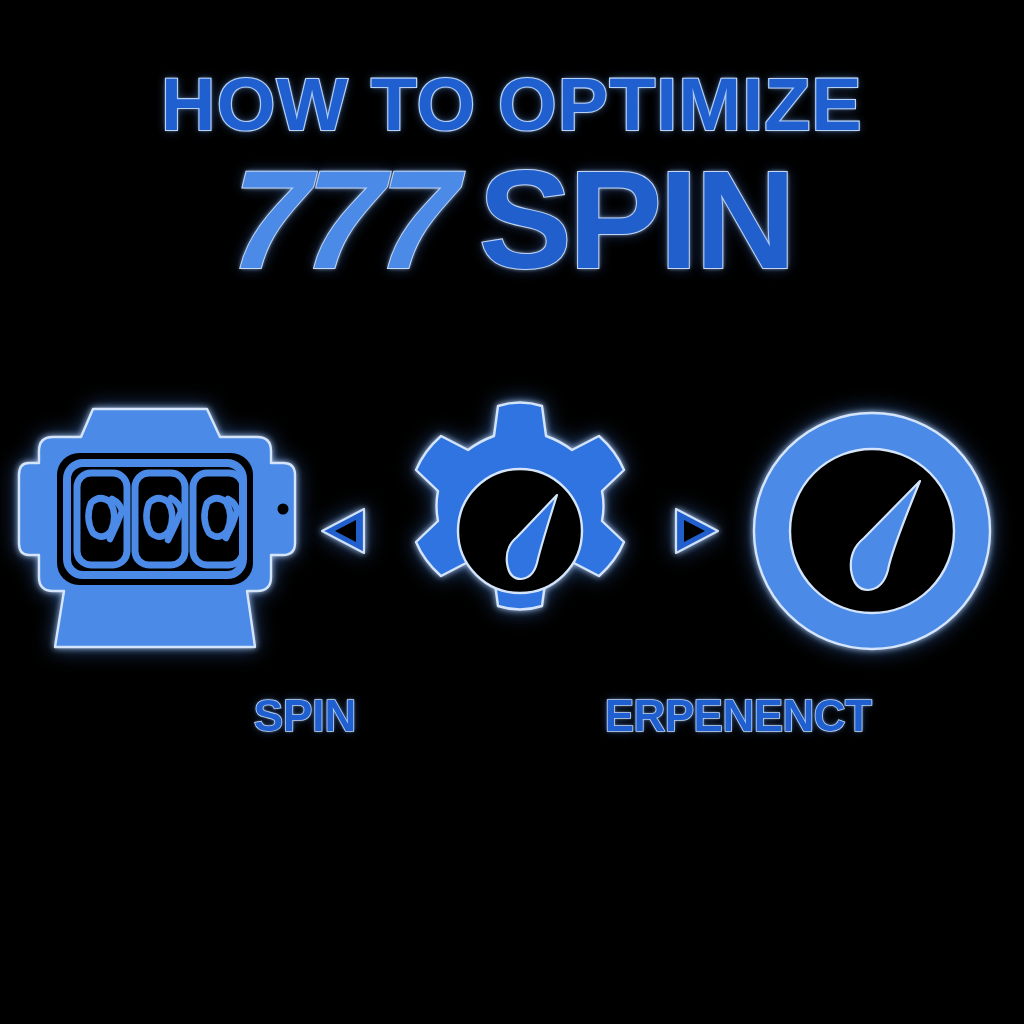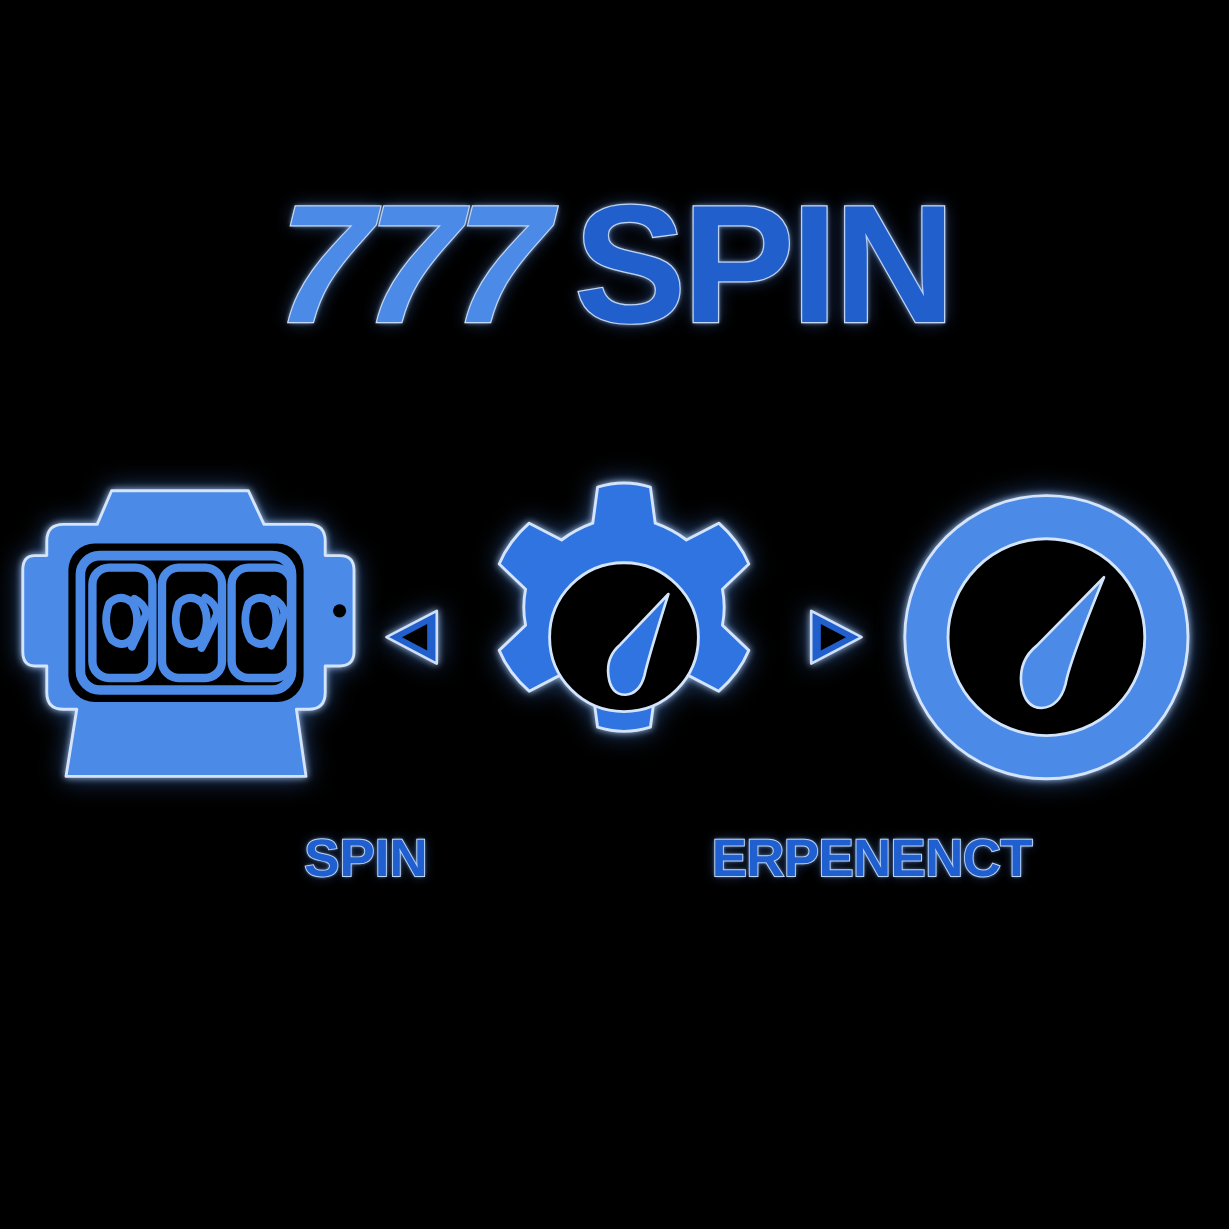--- a/index.html
+++ b/index.html
@@ -136,28 +136,31 @@
     color: #1f5fd0;
     -webkit-text-stroke: 1.6px #c9ddf8;
     paint-order: stroke fill;
     text-shadow:
       0 0 3px rgba(195,220,252,0.9),
       0 0 9px rgba(75,135,235,0.45);
     white-space: nowrap;
   }
   #label-spin   { width: 305px; }
   #label-gear   { width: 290px; letter-spacing: -1px; }
-  #label-gauge  { width: 290px; letter-spacing: -0.5px; }
+  #label-gauge  { width: 290px; letter-spacing: -0.5px; text-align: right; }
   .label-gap { flex: 0 0 auto; width: 62px; }
 </style>
 </head>
 <body>
 
 <div id="poster">
 
+  <div class="heading-block" id="kicker-wrap">
+    <span id="kicker">HOW TO OPTIMIZE</span>
+  </div>
 
   <div class="heading-block" id="title-wrap">
     <span id="maintitle">
       <span id="title-digits">777</span><span id="title-word">SPIN</span>
     </span>
   </div>
 
   <div id="flow-row">
 
     <div class="flow-step" id="step-spin">

